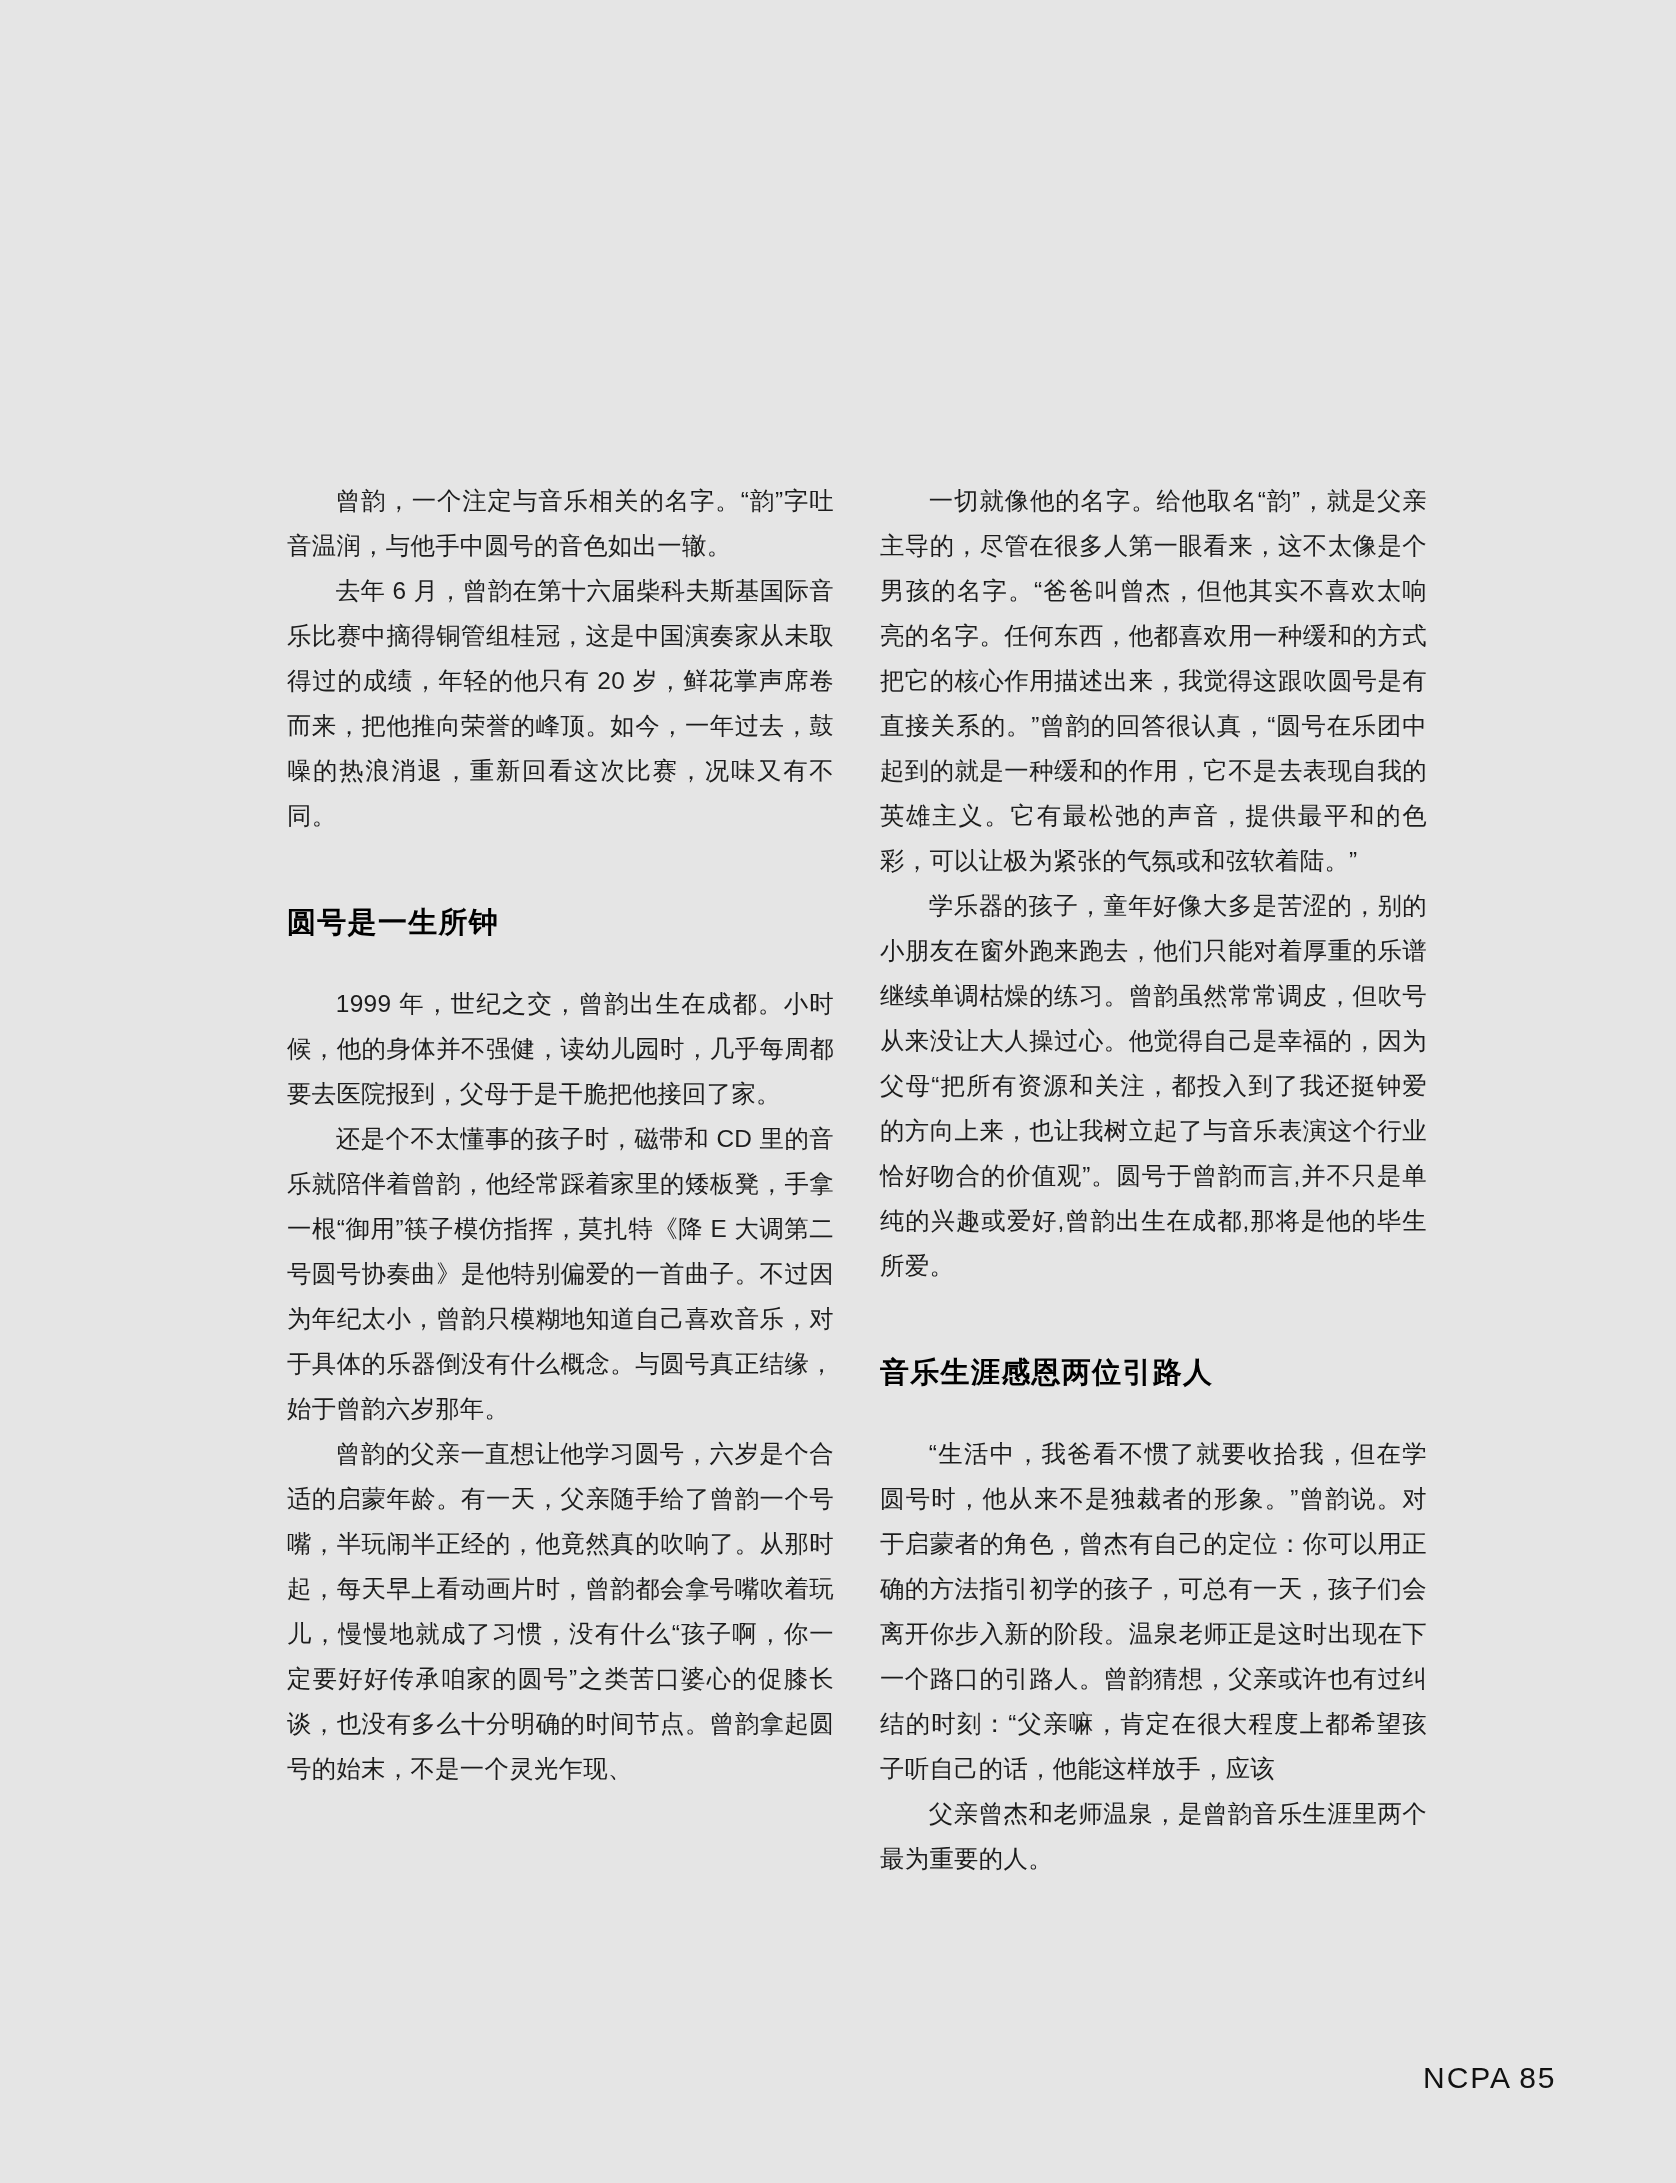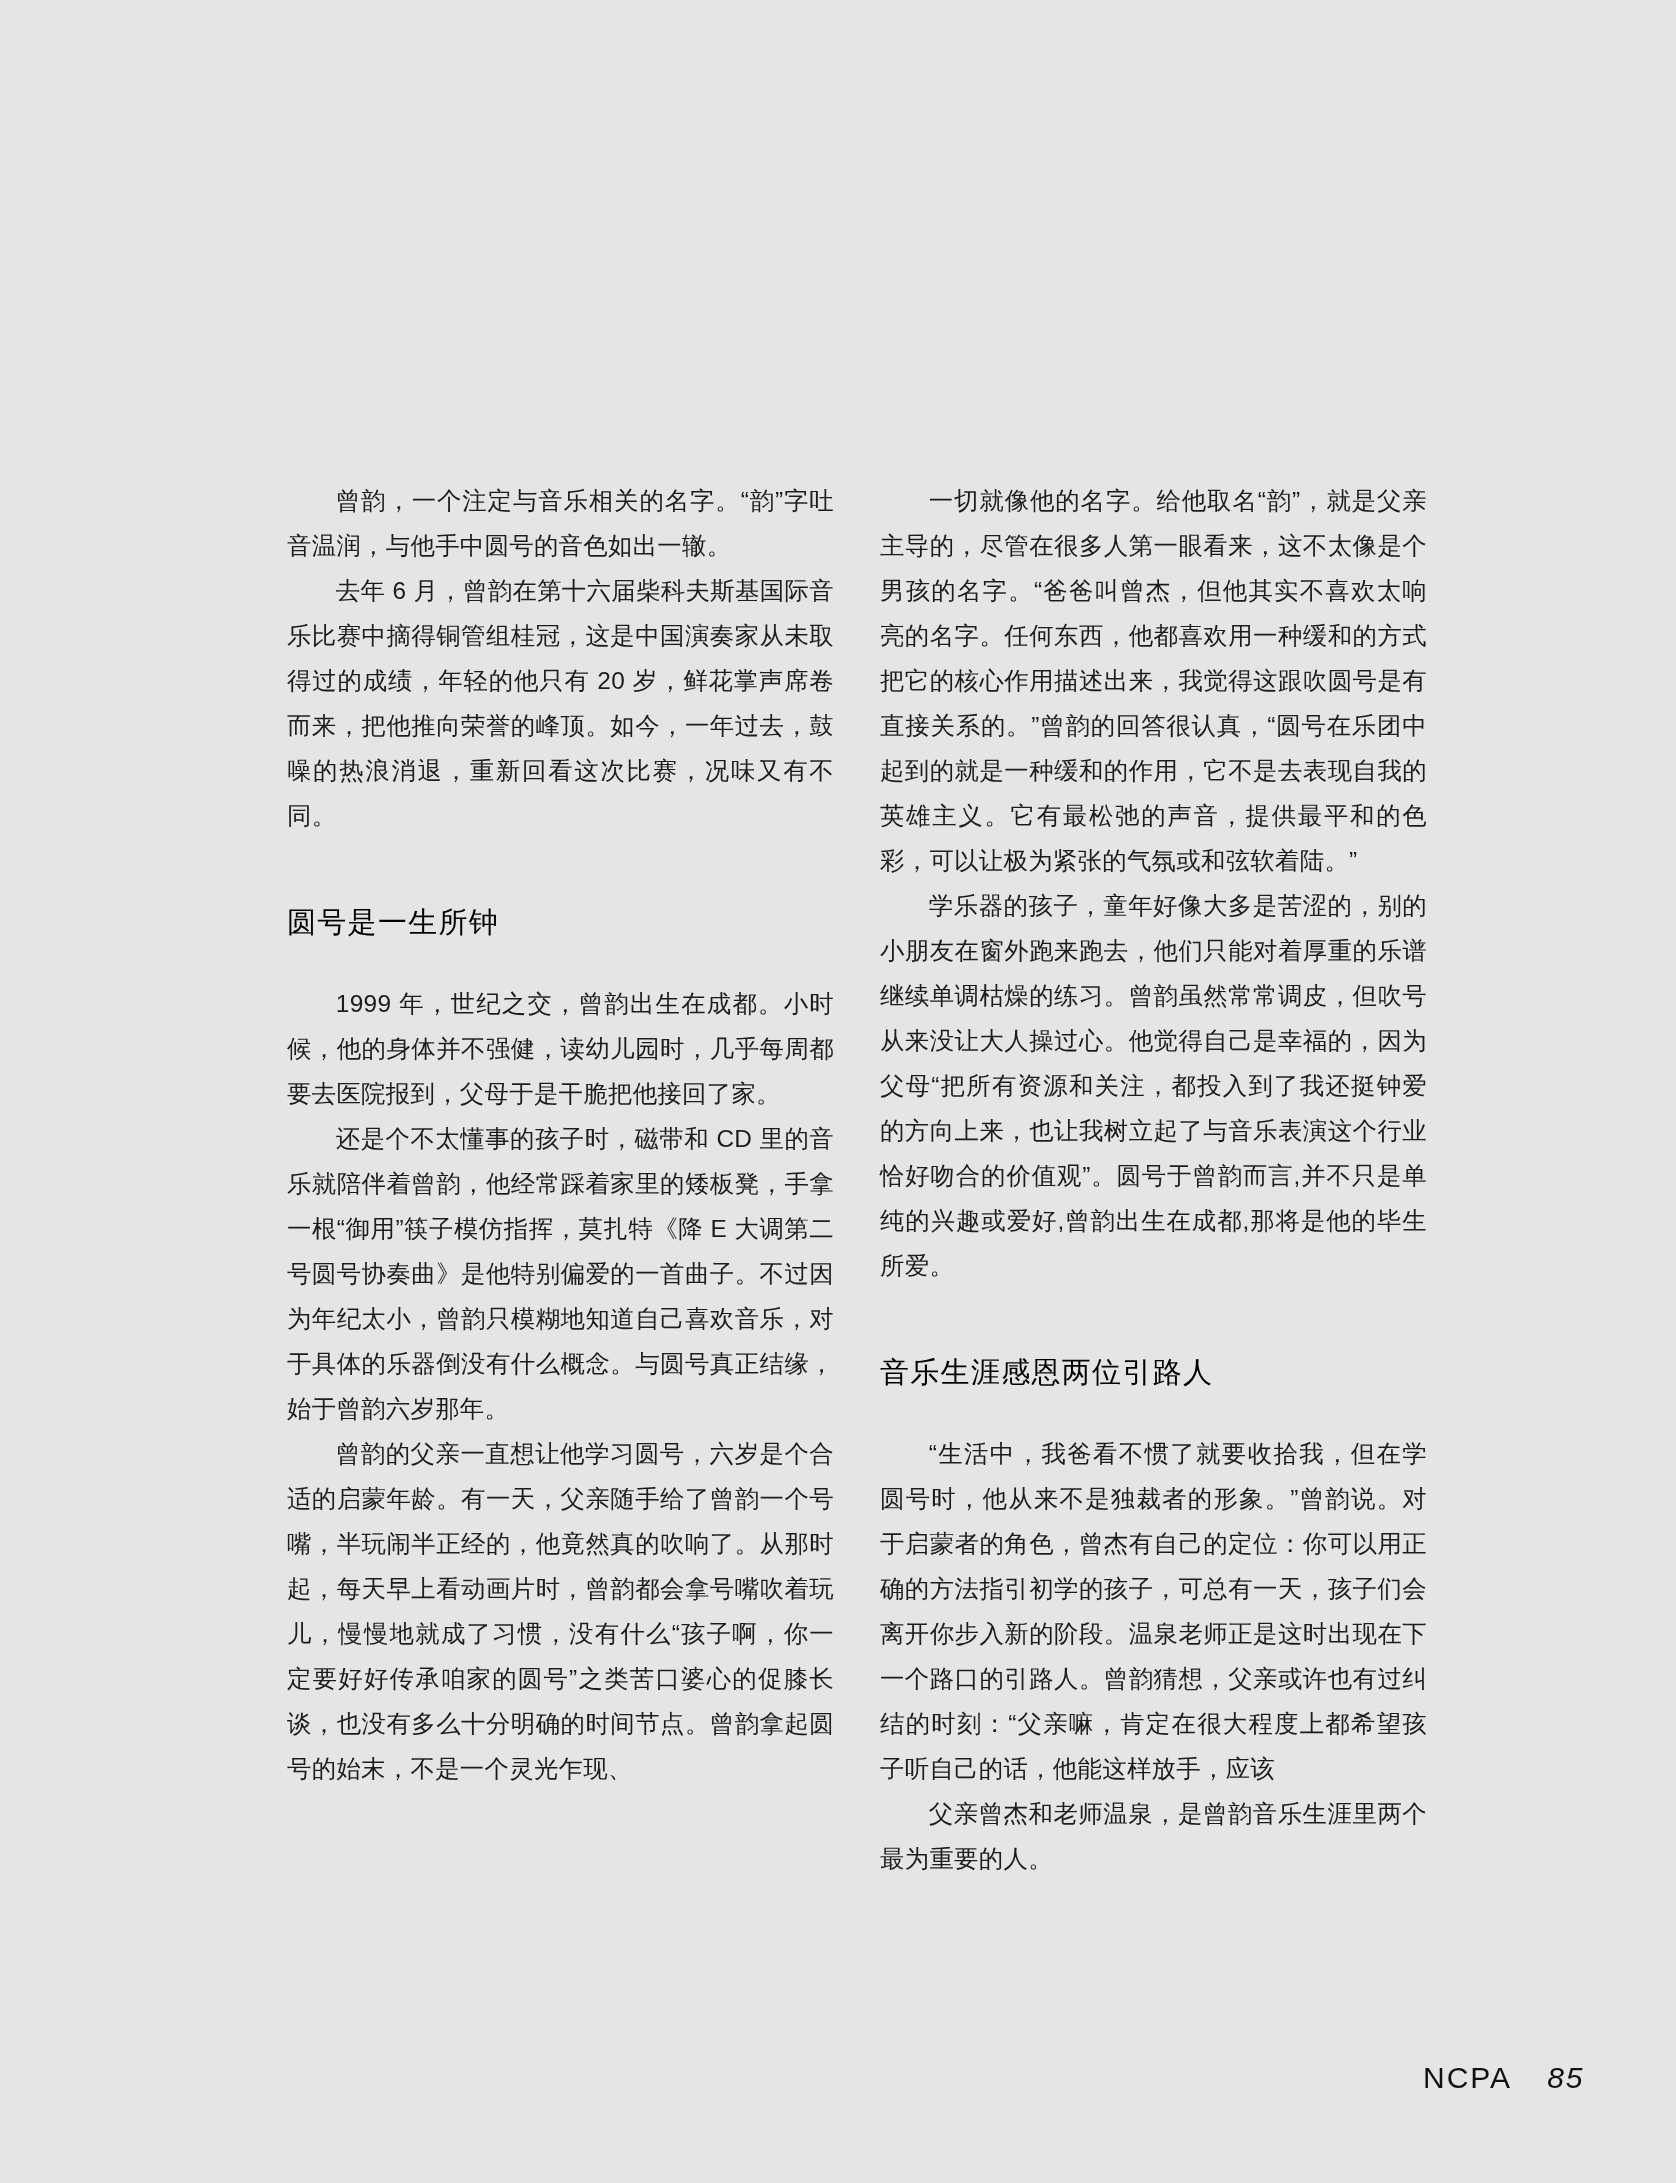--- a/index.html
+++ b/index.html
@@ -34,39 +34,39 @@
   .col-right { left: 880px; }
   .para {
     margin: 0;
     text-align: justify;
     text-justify: inter-ideograph;
     word-break: break-all;
   }
   .para.indent { text-indent: 2em; }
   .heading {
     font-size: 29px;
-    font-weight: normal;
+    font-weight: bold;
     line-height: 45px;
     letter-spacing: 1.3px;
     color: #000000;
     margin: 62px 0 36px 0;
     text-align: left;
     text-indent: 0;
   }
   .page-footer {
     position: absolute;
     left: 1423px;
     top: 2061px;
     font-size: 30px;
     line-height: 34px;
     color: #111111;
     letter-spacing: 2px;
     white-space: nowrap;
   }
-  .page-footer .num { margin-left: 35px; font-style: italic; }
+  .page-footer .num { margin-left: 7px; }
 </style>
 </head>
 <body>
 
 <div class="page">
 
   <div class="col col-left">
       <p class="para indent">曾韵，一个注定与音乐相关的名字。“韵”字吐音温润，与他手中圆号的音色如出一辙。</p>
       <p class="para indent">去年 6 月，曾韵在第十六届柴科夫斯基国际音乐比赛中摘得铜管组桂冠，这是中国演奏家从未取得过的成绩，年轻的他只有 20 岁，鲜花掌声席卷而来，把他推向荣誉的峰顶。如今，一年过去，鼓噪的热浪消退，重新回看这次比赛，况味又有不同。</p>
       <h2 class="heading">圆号是一生所钟</h2>

